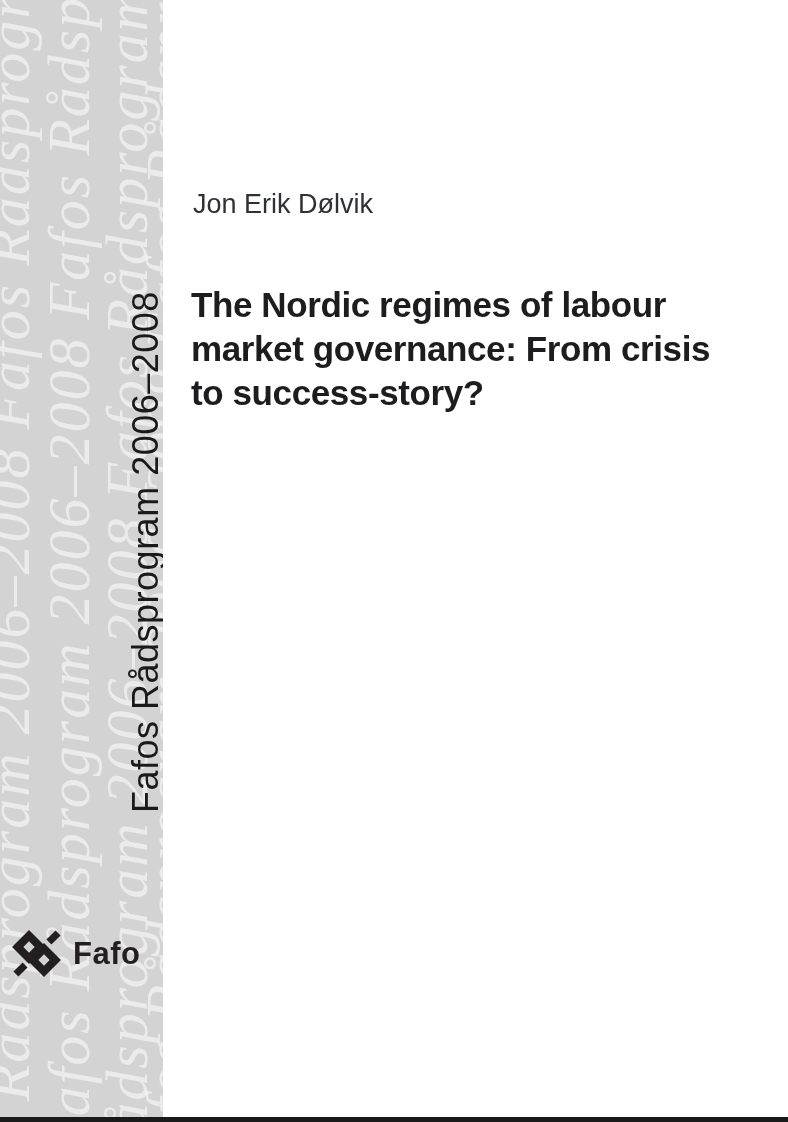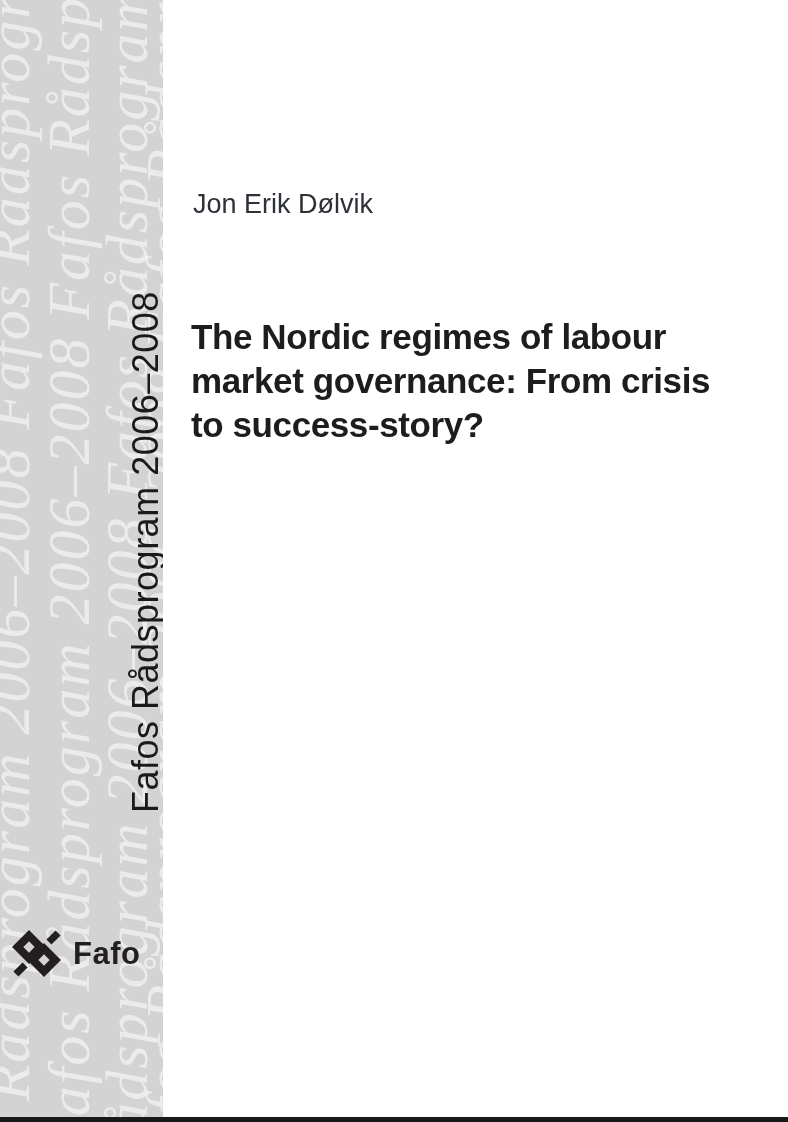--- a/index.html
+++ b/index.html
@@ -63,21 +63,20 @@
   .report-title {
     position: absolute;
     left: 191px; top: 283px;
     width: 570px;
     font-size: 35px;
     font-weight: bold;
     line-height: 44px;
     letter-spacing: -0.4px;
     color: #1d1d1f;
     white-space: pre-line;
-    margin-top: 32px;
   }
 
   
   .logo {
     position: absolute;
     left: 10px; top: 930px;
     display: flex;
     align-items: center;
     gap: 9px;
   }

